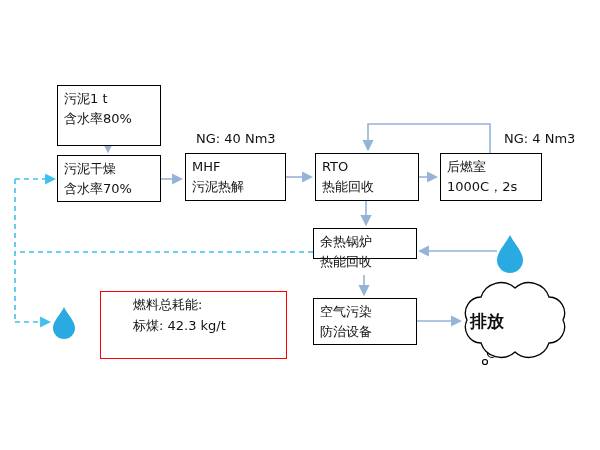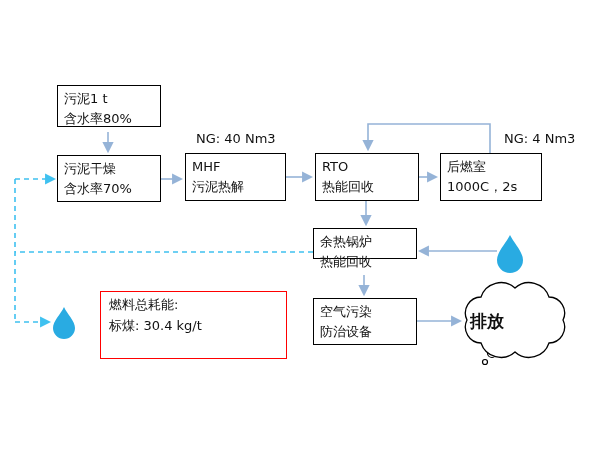--- a/index.html
+++ b/index.html
@@ -9,21 +9,21 @@
   svg.overlay { position:absolute; left:0; top:0; pointer-events:none; }
   .box {
     position:absolute; border:1.4px solid #000; background:#fff;
     font-size:13px; line-height:20px; padding:3px 6px; white-space:nowrap;
   }
   .box .l { display:block; }
   .fuel-box {
     position:absolute; border:1.6px solid #ff0000; background:#fff;
     font-size:13px; line-height:21px; padding:2px 8px; white-space:nowrap;
   }
-  .fuel-box .l { display:block; }
+  .fuel-box .l { display:block;margin-left:24px; }
   .free-label { position:absolute; font-size:13px; white-space:nowrap; }
   .cloud-label { position:absolute; font-size:17px; text-align:left;font-weight:bold; }
 </style>
 </head>
 <body>
 
 <div class="canvas">
 
   <svg class="overlay" width="600" height="450" viewBox="0 0 600 450">
     <defs>
@@ -67,21 +67,21 @@
                a16 16 0 0 1 14 23
                a16 16 0 0 1 -14 23
                a21 21 0 0 1 -34 9
                a21 21 0 0 1 -34 -9
                a16 16 0 0 1 -14 -23
                a16 16 0 0 1 14 -23
                a21 21 0 0 1 34 -9 Z" fill="#fff" stroke="#000" stroke-width="1.3"></path>
     </g>
   </svg>
 
-  <div class="box" style="left:57px;top:85px;width:104px;height:42px">
+  <div class="box" style="left:57px;top:85px;width:104px;height:61px">
     <span class="l">污泥1 t</span>
     <span class="l">含水率80%</span>
   </div>
 
   <div class="box" style="left:57px;top:155px;width:104px;height:47px">
     <span class="l">污泥干燥</span>
     <span class="l">含水率70%</span>
   </div>
 
   <div class="box" style="left:185px;top:153px;width:101px;height:48px">
@@ -104,21 +104,21 @@
     <span class="l">热能回收</span>
   </div>
 
   <div class="box" style="left:313px;top:298px;width:104px;height:47px">
     <span class="l">空气污染</span>
     <span class="l">防治设备</span>
   </div>
 
   <div class="fuel-box" style="left:100px;top:291px;width:187px;height:68px">
     <span class="l">燃料总耗能:</span>
-    <span class="l">标煤:  30.4 kg/t</span>
+    <span class="l">标煤:  42.3 kg/t</span>
   </div>
 
   <div class="free-label" style="left:196px;top:131px">NG: 40 Nm3</div>
   <div class="free-label" style="left:504px;top:131px">NG: 4 Nm3</div>
 
   <div class="cloud-label" style="left:470px;top:310px;width:92px">排放</div>
 
 </div>
 
 </body></html>

